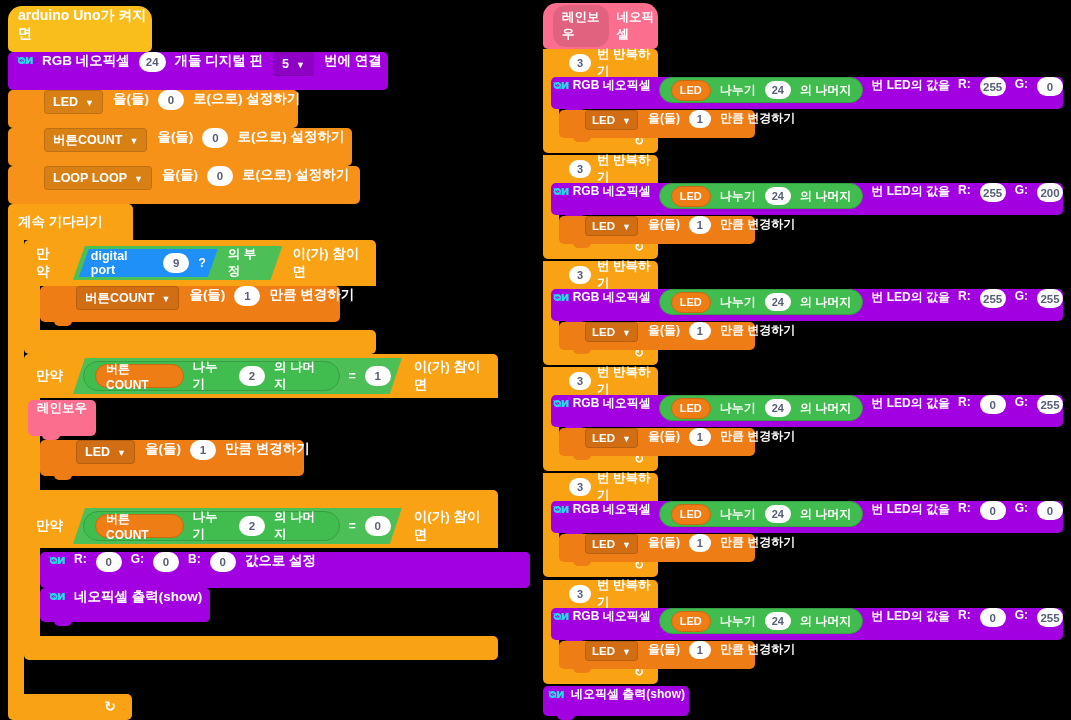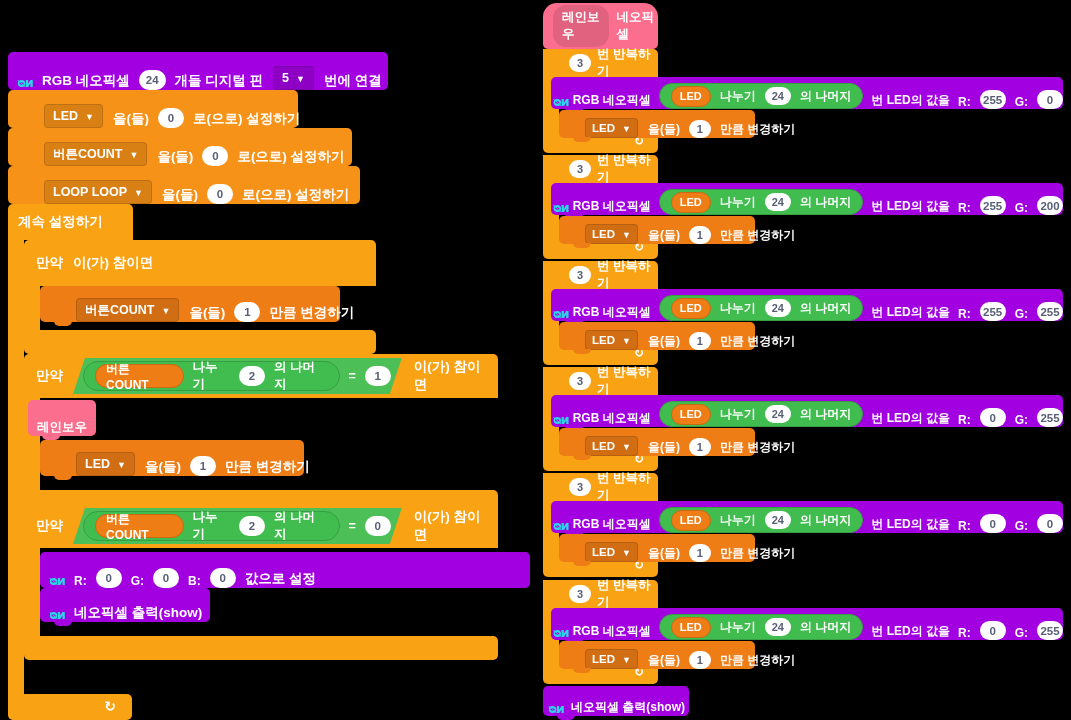--- a/index.html
+++ b/index.html
@@ -10,21 +10,21 @@
   }
   .canvas{position:absolute;inset:0;background:#000;}
 
   
   .blk{position:absolute;box-sizing:border-box;}
 
   
   .stack{
     border-radius:5px;
     color:#fff;font-size:13.5px;font-weight:bold;
-    display:flex;align-items:flex-end;white-space:nowrap;
+    display:flex;align-items:flex-start;white-space:nowrap;
   }
   .stack::after{ 
     content:"";position:absolute;left:14px;bottom:-4px;width:18px;height:5px;
     border-radius:0 0 5px 5px;background:inherit;
   }
   .nonotch::after{display:none;}
 
   .or   {background:#f79219;}
   .or2  {background:#ee7d16;}
   .pur  {background:#a200e0;}
@@ -108,20 +108,23 @@
   .loopret{
     position:absolute;color:#fff;font-size:14px;font-weight:bold;
   }
   .small{font-size:12px;}
 </style>
 </head>
 <body>
 
 <div class="canvas">
 
+  <div class="blk hat" style="left:8px;top:6px;width:144px;height:46px;">
+    <span class="lbl" style="padding-left:10px;">arduino Uno가 켜지면</span>
+  </div>
 
   <div class="blk stack pur" style="left:8px;top:52px;width:380px;height:38px;padding-left:4px;">
     <span class="mbicon">ᴓᴎ</span>
     <span class="lbl">RGB 네오픽셀</span>
     <span class="numf">24</span>
     <span class="lbl">개들 디지털 핀</span>
     <span class="ddf">
       <span>5</span>
       <span class="caret">▼</span>
     </span>
@@ -154,33 +157,41 @@
       <span class="caret">▼</span>
     </span>
     <span class="lbl">을(들)</span>
     <span class="numf">0</span>
     <span class="lbl">로(으로) 설정하기</span>
   </div>
 
   <div class="cwrap" style="left:8px;top:204px;">
 
     <div class="cbar ctl" style="left:0;top:0;width:125px;height:36px;border-radius:5px 5px 0 0;">
-      <span style="position:absolute;left:10px;top:9px;color:#fff;font-size:13.5px;font-weight:bold;">계속 설정하기</span>
+      <span style="position:absolute;left:10px;top:9px;color:#fff;font-size:13.5px;font-weight:bold;">계속 기다리기</span>
     </div>
 
     <div class="cleft ctl" style="left:0;top:36px;width:16px;height:454px;"></div>
 
     <div class="cfoot ctl nonotch" style="left:0;top:490px;width:124px;height:26px;">
       <span class="loopret" style="right:16px;top:4px;">↻</span>
     </div>
   </div>
 
   <div class="cwrap" style="left:24px;top:240px;">
     <div class="cbar ctl" style="left:0;top:0;width:352px;height:46px;border-radius:5px 5px 0 0;display:flex;align-items:center;padding-left:8px;box-sizing:border-box;">
       <span class="lbl" style="color:#fff;font-size:13.5px;font-weight:bold;">만약</span>
+      <span class="hexo" style="margin-left:6px;">
+        <span class="hexb">
+          <span class="lbl">digital port</span>
+          <span class="numf">9</span>
+          <span class="lbl">?</span>
+        </span>
+        <span class="lbl" style="padding-left:10px;padding-right:8px;">의 부정</span>
+      </span>
       <span class="lbl" style="color:#fff;font-size:13.5px;font-weight:bold;padding-left:6px;">이(가) 참이면</span>
     </div>
     <div class="cleft ctl" style="left:0;top:46px;width:16px;height:44px;"></div>
     <div class="cfoot ctl nonotch" style="left:0;top:90px;width:352px;height:24px;"></div>
   </div>
 
   <div class="blk stack or2" style="left:40px;top:286px;width:300px;height:36px;padding-left:30px;">
     <span class="ddf">
       <span>버튼COUNT</span>
       <span class="caret">▼</span>

